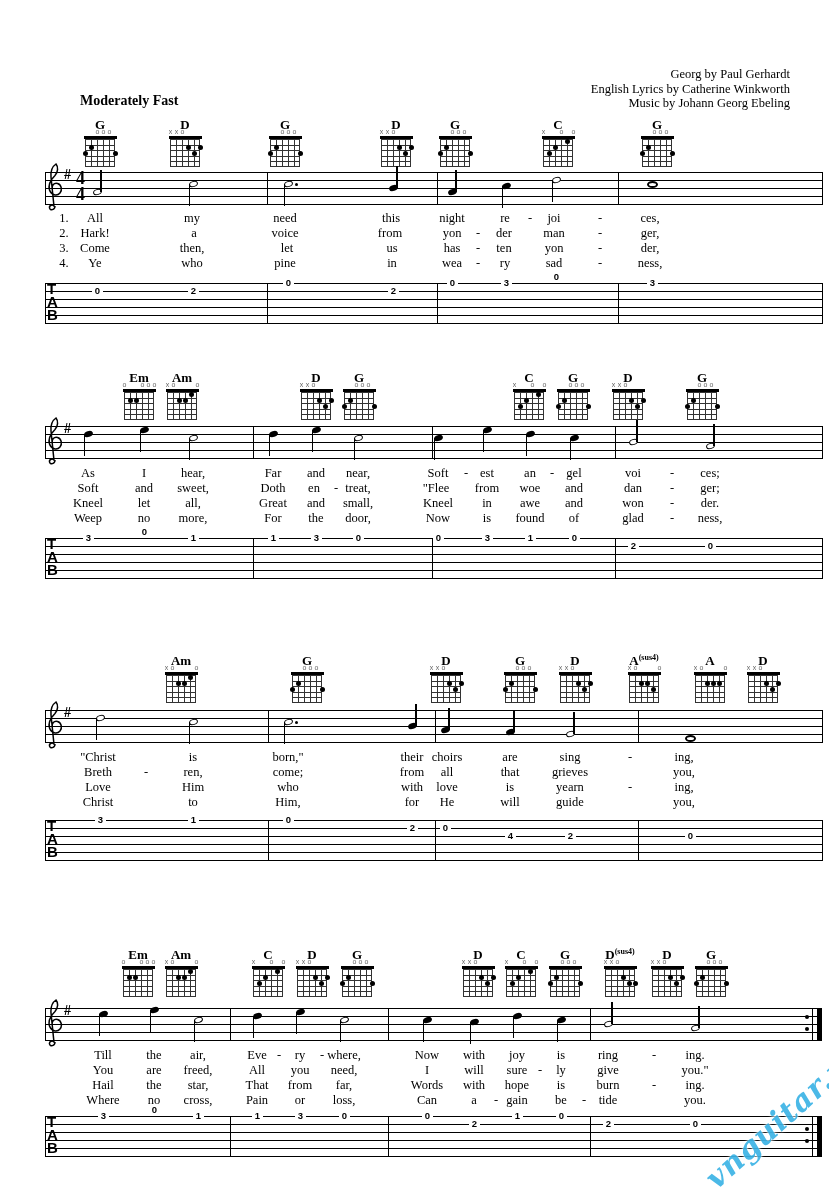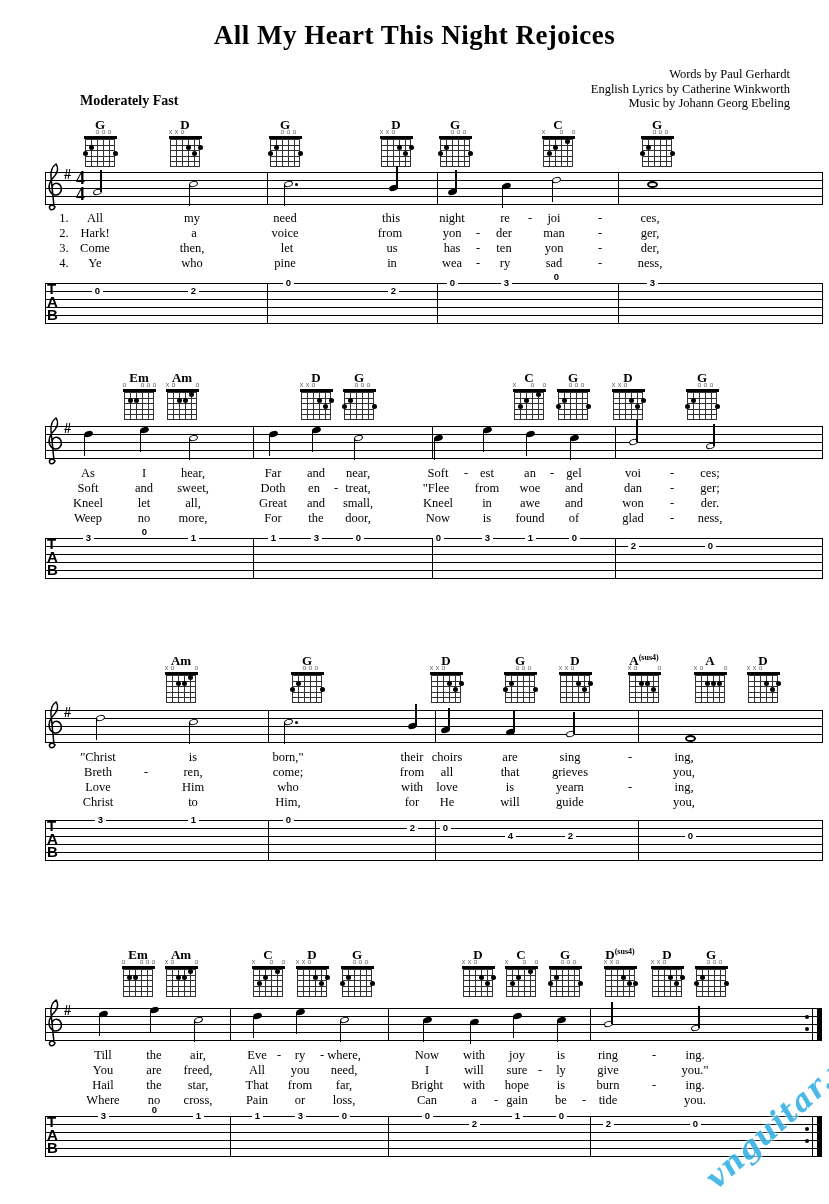--- a/index.html
+++ b/index.html
@@ -18,23 +18,22 @@
   .chordname sup{font-size:8px;}
   .watermark{position:absolute;left:688px;top:1108px;width:170px;text-align:center;
       transform:rotate(-42deg);font-family:"DejaVu Serif",serif;font-style:italic;font-weight:bold;
       font-size:30px;color:#3cb4e6;opacity:.92;letter-spacing:1px;
       text-shadow:0 0 2px #fff,0 0 4px #fff;}
 </style>
 </head>
 <body>
 
 <div class="page">
-  <div class="title">All My Heart This Night Rejoices</div>
   <div class="credits">
-    <div>Words by Paul Gerhardt</div>
+    <div>Georg by Paul Gerhardt</div>
     <div>English Lyrics by Catherine Winkworth</div>
     <div>Music by Johann Georg Ebeling</div>
   </div>
   <div class="tempo">Moderately Fast</div>
   <div id="score">
       <div class="chordname" style="left: 70px; top: 117px; width: 60px; text-align: center; font: bold 13px &quot;Liberation Serif&quot;, serif;">G</div>
       <div style="left: 94px; top: 128px; width: 7px; text-align: center; font-size: 7px; font-family: &quot;Liberation Sans&quot;, sans-serif; color: rgb(102, 102, 102);">o</div>
       <div style="left: 100px; top: 128px; width: 7px; text-align: center; font-size: 7px; font-family: &quot;Liberation Sans&quot;, sans-serif; color: rgb(102, 102, 102);">o</div>
       <div style="left: 106px; top: 128px; width: 7px; text-align: center; font-size: 7px; font-family: &quot;Liberation Sans&quot;, sans-serif; color: rgb(102, 102, 102);">o</div>
       <div style="left: 84px; top: 136px; width: 33px; height: 3px; background: rgb(0, 0, 0);"></div>
@@ -719,21 +718,21 @@
       <div style="left: 500px; top: 1063px; width: 80px; text-align: center; font-size: 12.5px; font-family: &quot;Liberation Serif&quot;, serif; line-height: 14px;">-</div>
       <div style="left: 521px; top: 1063px; width: 80px; text-align: center; font-size: 12.5px; font-family: &quot;Liberation Serif&quot;, serif; line-height: 14px;">ly</div>
       <div style="left: 568px; top: 1063px; width: 80px; text-align: center; font-size: 12.5px; font-family: &quot;Liberation Serif&quot;, serif; line-height: 14px;">give</div>
       <div style="left: 655px; top: 1063px; width: 80px; text-align: center; font-size: 12.5px; font-family: &quot;Liberation Serif&quot;, serif; line-height: 14px;">you."</div>
       <div style="left: 63px; top: 1078px; width: 80px; text-align: center; font-size: 12.5px; font-family: &quot;Liberation Serif&quot;, serif; line-height: 14px;">Hail</div>
       <div style="left: 114px; top: 1078px; width: 80px; text-align: center; font-size: 12.5px; font-family: &quot;Liberation Serif&quot;, serif; line-height: 14px;">the</div>
       <div style="left: 158px; top: 1078px; width: 80px; text-align: center; font-size: 12.5px; font-family: &quot;Liberation Serif&quot;, serif; line-height: 14px;">star,</div>
       <div style="left: 217px; top: 1078px; width: 80px; text-align: center; font-size: 12.5px; font-family: &quot;Liberation Serif&quot;, serif; line-height: 14px;">That</div>
       <div style="left: 260px; top: 1078px; width: 80px; text-align: center; font-size: 12.5px; font-family: &quot;Liberation Serif&quot;, serif; line-height: 14px;">from</div>
       <div style="left: 304px; top: 1078px; width: 80px; text-align: center; font-size: 12.5px; font-family: &quot;Liberation Serif&quot;, serif; line-height: 14px;">far,</div>
-      <div style="left: 387px; top: 1078px; width: 80px; text-align: center; font-size: 12.5px; font-family: &quot;Liberation Serif&quot;, serif; line-height: 14px;">Bright</div>
+      <div style="left: 387px; top: 1078px; width: 80px; text-align: center; font-size: 12.5px; font-family: &quot;Liberation Serif&quot;, serif; line-height: 14px;">Words</div>
       <div style="left: 434px; top: 1078px; width: 80px; text-align: center; font-size: 12.5px; font-family: &quot;Liberation Serif&quot;, serif; line-height: 14px;">with</div>
       <div style="left: 477px; top: 1078px; width: 80px; text-align: center; font-size: 12.5px; font-family: &quot;Liberation Serif&quot;, serif; line-height: 14px;">hope</div>
       <div style="left: 521px; top: 1078px; width: 80px; text-align: center; font-size: 12.5px; font-family: &quot;Liberation Serif&quot;, serif; line-height: 14px;">is</div>
       <div style="left: 568px; top: 1078px; width: 80px; text-align: center; font-size: 12.5px; font-family: &quot;Liberation Serif&quot;, serif; line-height: 14px;">burn</div>
       <div style="left: 614px; top: 1078px; width: 80px; text-align: center; font-size: 12.5px; font-family: &quot;Liberation Serif&quot;, serif; line-height: 14px;">-</div>
       <div style="left: 655px; top: 1078px; width: 80px; text-align: center; font-size: 12.5px; font-family: &quot;Liberation Serif&quot;, serif; line-height: 14px;">ing.</div>
       <div style="left: 63px; top: 1093px; width: 80px; text-align: center; font-size: 12.5px; font-family: &quot;Liberation Serif&quot;, serif; line-height: 14px;">Where</div>
       <div style="left: 114px; top: 1093px; width: 80px; text-align: center; font-size: 12.5px; font-family: &quot;Liberation Serif&quot;, serif; line-height: 14px;">no</div>
       <div style="left: 158px; top: 1093px; width: 80px; text-align: center; font-size: 12.5px; font-family: &quot;Liberation Serif&quot;, serif; line-height: 14px;">cross,</div>
       <div style="left: 217px; top: 1093px; width: 80px; text-align: center; font-size: 12.5px; font-family: &quot;Liberation Serif&quot;, serif; line-height: 14px;">Pain</div>

